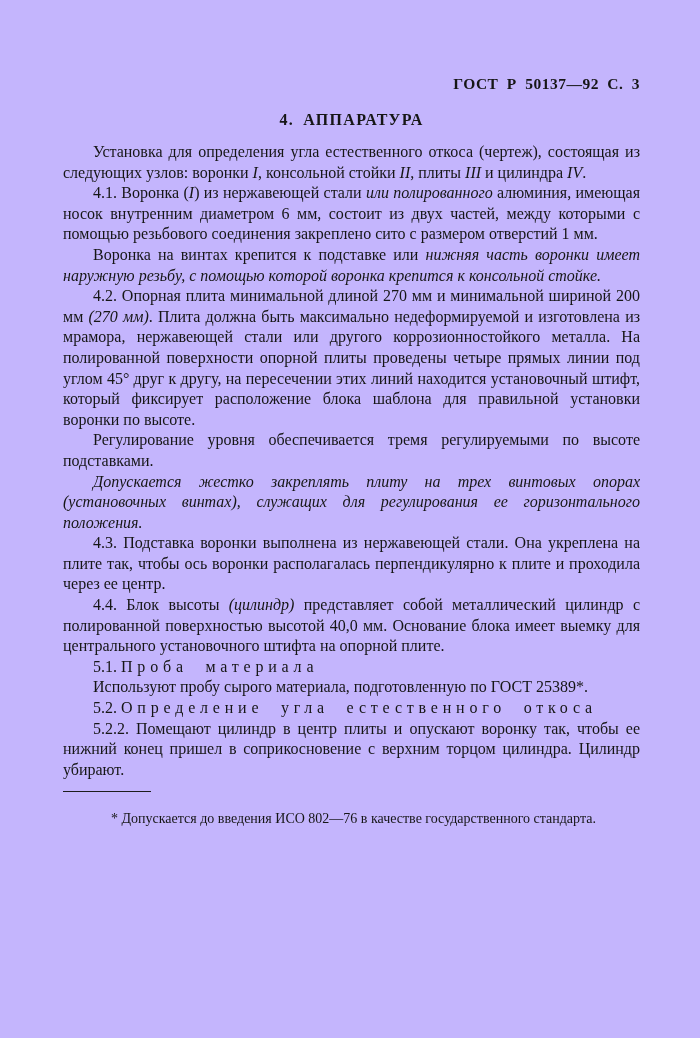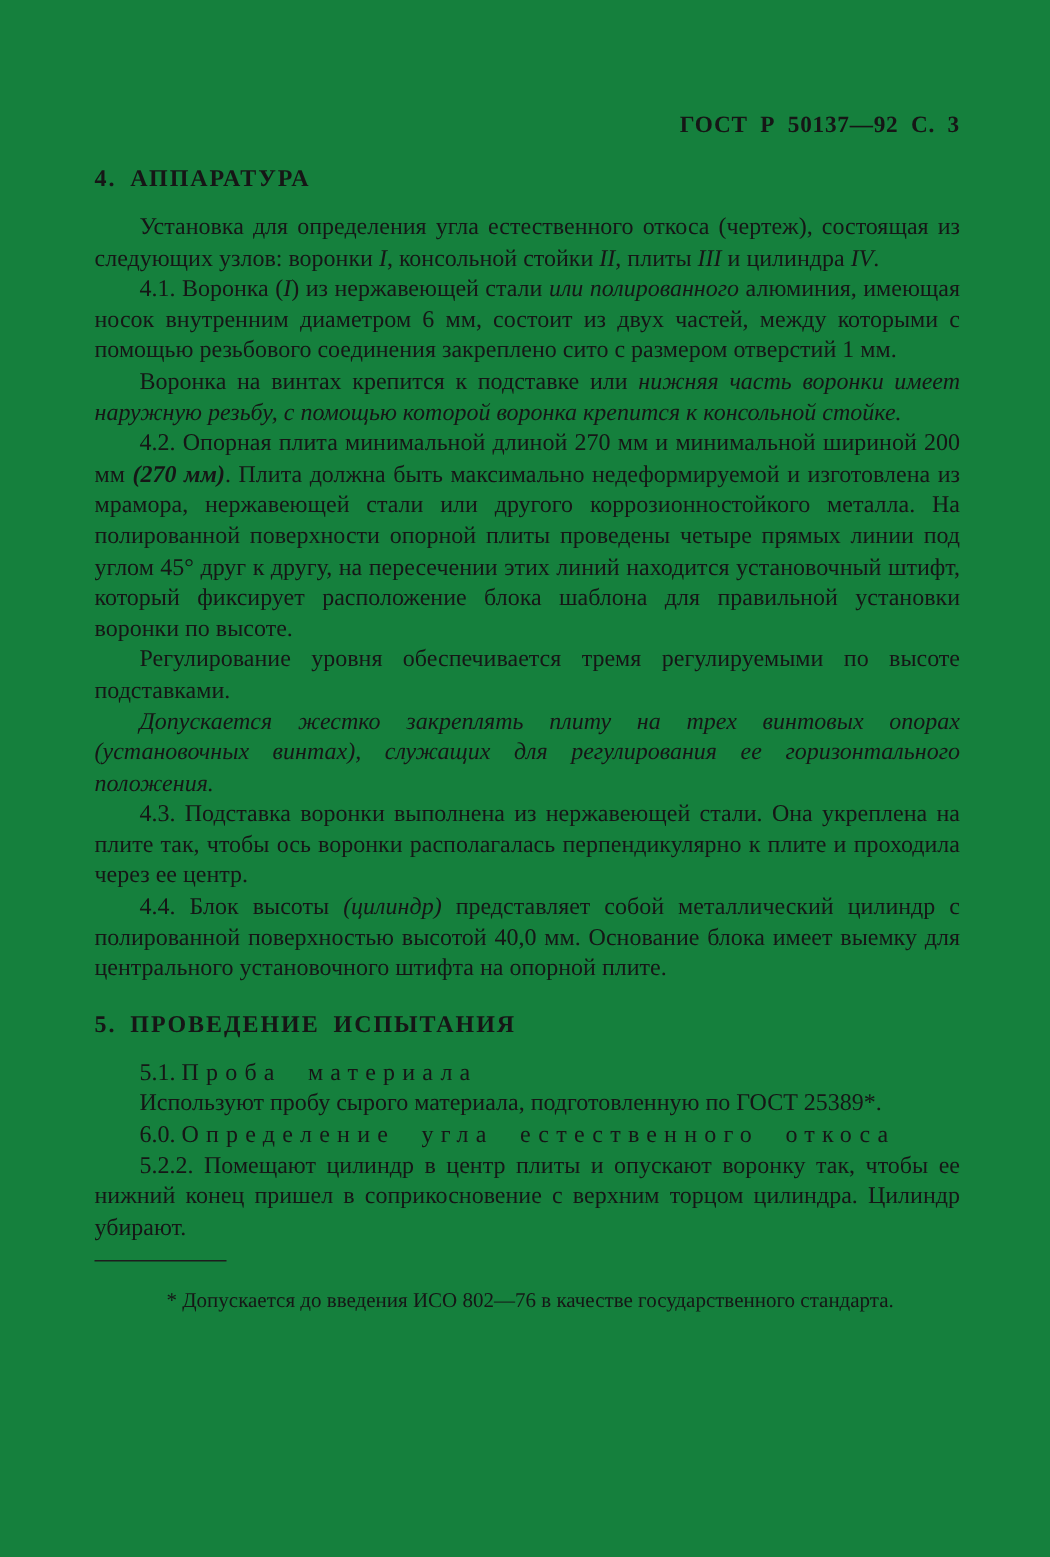--- a/index.html
+++ b/index.html
@@ -5,37 +5,38 @@
   html, body {
     margin: 0;
     padding: 0;
     background: #e8e8e8;
   }
   .page {
     position: relative;
     width: 700px;
     height: 1038px;
     margin: 0 auto;
-    background: #15803d;
+    background: #c4b5fd;
     color: #161616;
     font-family: "Liberation Serif", serif;
     box-sizing: border-box;
     padding: 74px 60px 0 63px;
     overflow: hidden;
   }
   .page-header {
     text-align: right;
     font-weight: 700;
     font-size: 15.5px;
     line-height: 19px;
     letter-spacing: 0.5px;
     word-spacing: 4px;
     margin: 0 0 14px 0;
   }
   .doc-heading {
+    text-align: center;
     font-size: 16px;
     font-weight: 700;
     letter-spacing: 1.3px;
     word-spacing: 4px;
     margin: 18px 0 13px 0;
   }
   .body-para {
     margin: 0;
     font-size: 16px;
     line-height: 20.6px;
@@ -49,39 +50,38 @@
     margin: 11px 0 5px 0;
   }
   .footnote-para {
     margin: 18px;
     font-size: 14px;
     line-height: 17.6px;
     text-align: justify;
     text-indent: 30px;
   }
   .it { font-style: italic; }
-  .bd { font-weight: 700; }
+  .bd { font-weight: 400; }
   .sp { letter-spacing: 0.30em; word-spacing: 0.55em; }
 </style>
 </head>
 <body>
 
 <div class="page">
   <div class="page-header">ГОСТ Р 50137—92 С. 3</div>
   <div>
       <div class="doc-heading">4. АППАРАТУРА</div>
       <p class="body-para"><span>Установка для определения угла естественного откоса (чертеж), состоящая из следующих узлов: воронки </span><span class="it">I</span><span>, консольной стойки </span><span class="it">II</span><span>, плиты </span><span class="it">III</span><span> и цилиндра </span><span class="it">IV</span><span>.</span></p>
       <p class="body-para"><span>4.1. Воронка (</span><span class="it">I</span><span>) из нержавеющей стали </span><span class="it">или полированного</span><span> алюминия, имеющая носок внутренним диаметром 6 мм, состоит из двух частей, между которыми с помощью резьбового соединения закреплено сито с размером отверстий 1 мм.</span></p>
       <p class="body-para"><span>Воронка на винтах крепится к подставке или </span><span class="it">нижняя часть воронки имеет наружную резьбу, с помощью которой воронка крепится к консольной стойке.</span></p>
       <p class="body-para"><span>4.2. Опорная плита минимальной длиной 270 мм и минимальной шириной 200 мм </span><span class="it bd">(270 мм)</span><span>. Плита должна быть максимально недеформируемой и изготовлена из мрамора, нержавеющей стали или другого коррозионностойкого металла. На полированной поверхности опорной плиты проведены четыре прямых линии под углом 45° друг к другу, на пересечении этих линий находится установочный штифт, который фиксирует расположение блока шаблона для правильной установки воронки по высоте.</span></p>
       <p class="body-para"><span>Регулирование уровня обеспечивается тремя регулируемыми по высоте подставками.</span></p>
       <p class="body-para"><span class="it">Допускается жестко закреплять плиту на трех винтовых опорах (установочных винтах), служащих для регулирования ее горизонтального положения.</span></p>
       <p class="body-para"><span>4.3. Подставка воронки выполнена из нержавеющей стали. Она укреплена на плите так, чтобы ось воронки располагалась перпендикулярно к плите и проходила через ее центр.</span></p>
       <p class="body-para"><span>4.4. Блок высоты </span><span class="it">(цилиндр)</span><span> представляет собой металлический цилиндр с полированной поверхностью высотой 40,0 мм. Основание блока имеет выемку для центрального установочного штифта на опорной плите.</span></p>
-      <div class="doc-heading">5. ПРОВЕДЕНИЕ ИСПЫТАНИЯ</div>
       <p class="body-para"><span>5.1. </span><span class="sp">Проба материала</span></p>
       <p class="body-para"><span>Используют пробу сырого материала, подготовленную по ГОСТ 25389*.</span></p>
-      <p class="body-para"><span>6.0. </span><span class="sp">Определение угла естественного откоса</span></p>
+      <p class="body-para"><span>5.2. </span><span class="sp">Определение угла естественного откоса</span></p>
       <p class="body-para"><span>5.2.2. Помещают цилиндр в центр плиты и опускают воронку так, чтобы ее нижний конец пришел в соприкосновение с верхним торцом цилиндра. Цилиндр убирают.</span></p>
       <div class="footnote-rule"></div>
       <p class="footnote-para"><span>* Допускается до введения ИСО 802—76 в качестве государственного стандарта.</span></p>
     </div>
 </div>
 
 </body></html>

